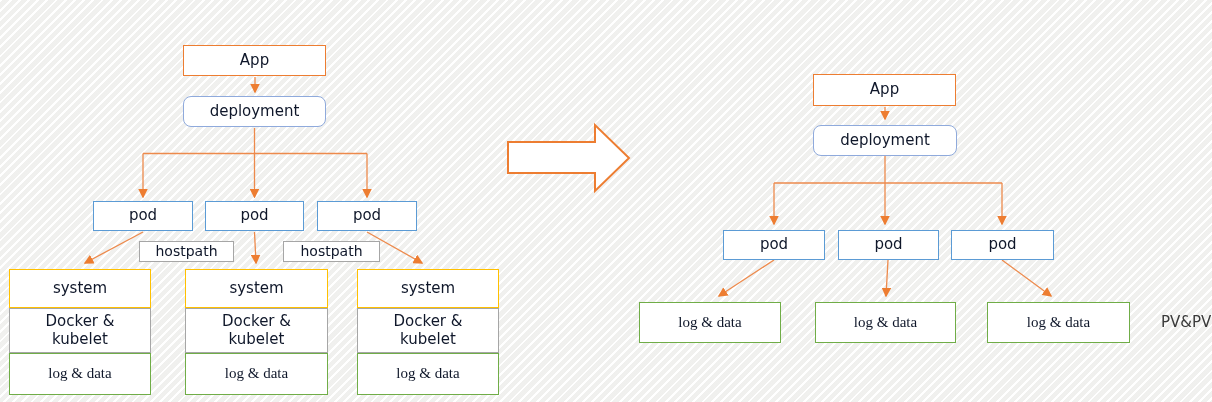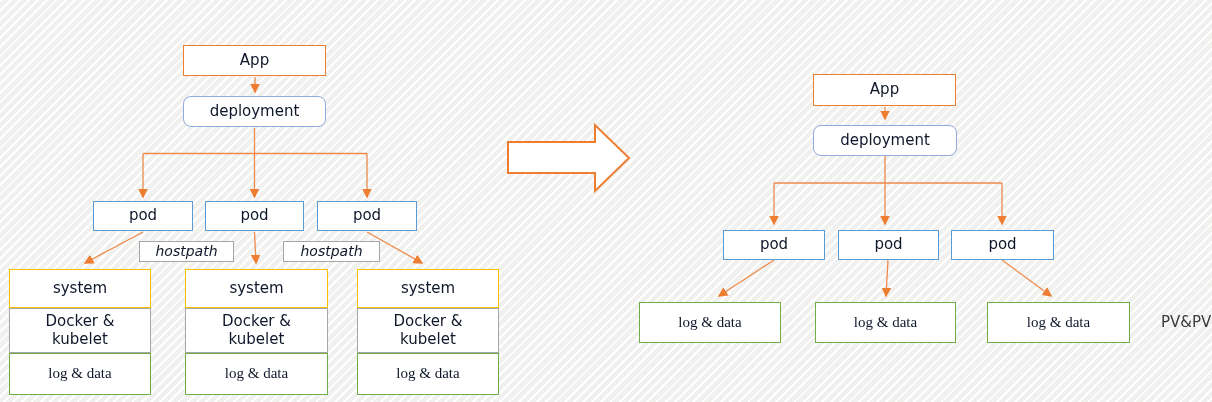--- a/index.html
+++ b/index.html
@@ -21,21 +21,21 @@
     font-size:15px;color:#0f172a;
     z-index:2;
     line-height:1.18;
   }
   .orange-border{border:1px solid #ED7D31;}
   .blue-border{border:1px solid #5B9BD5;}
   .rounded-blue{border:1.5px solid #8FAADC;border-radius:8px;}
   .yellow-border{border:1px solid #FFC000;}
   .gray-border{border:1px solid #A6A6A6;}
   .green-border{border:1px solid #70AD47;font-family:Liberation Serif, serif;}
-  .hostpath{font-size:14px;font-style:italic;}
+  .hostpath{font-size:14px;}
   .annotation{
     position:absolute;z-index:2;
     font-size:15px;color:#3a3a3a;
     white-space:nowrap;
   }
 </style>
 </head>
 <body>
 
 <div id="canvas">

